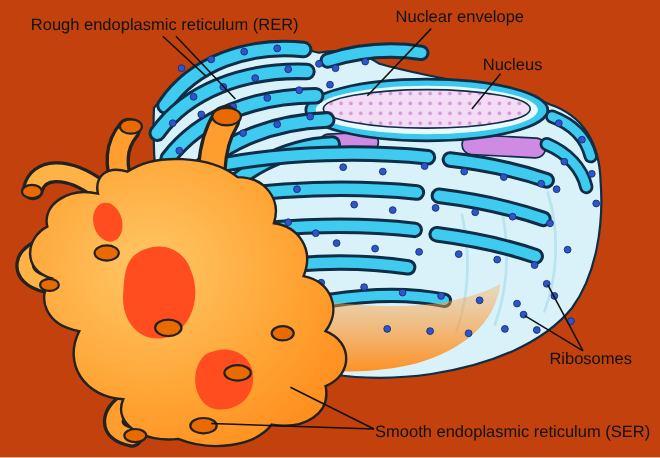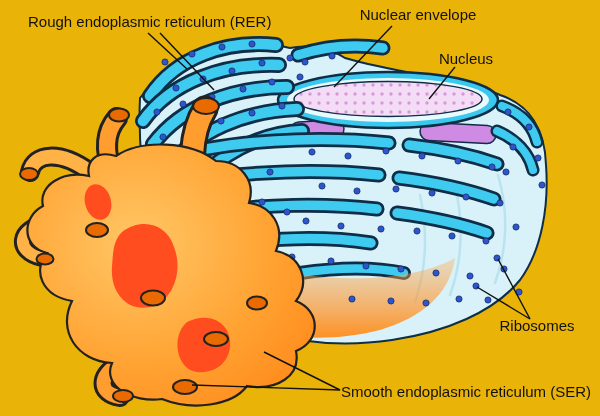--- a/index.html
+++ b/index.html
@@ -1,16 +1,16 @@
 <!DOCTYPE html>
 <html><head>
 <meta charset="utf-8">
 <style>
   html,body{margin:0;padding:0;background:#ffffff;}
-  .stage{position:relative;width:600px;height:416px;background:#eab308;overflow:hidden;
+  .stage{position:relative;width:600px;height:416px;background:#c2410c;overflow:hidden;
          font-family:"Liberation Sans",sans-serif;}
   svg{display:block;}
   text{font-family:"Liberation Sans",sans-serif;font-size:15px;fill:#111;}
   .leader{stroke:#111;stroke-width:1.4;fill:none;}
   [data-name="ribosome-dots"] circle{fill:#2f55cc;stroke:#14306e;stroke-width:.8;}
   [data-name="membrane-slabs"] path,[data-name="ser-arms"] path{fill:none;stroke-linecap:round;}
   .ridge{fill:none;stroke:#b9e3ee;stroke-width:2.5;stroke-linecap:round;}
   .purple{fill:#cf8ae4;stroke:#0e2d47;stroke-width:1.5;}
   .opening{fill:#e86a00;stroke:#222;stroke-width:2;}
   .redblob{fill:#ff4d1f;}

